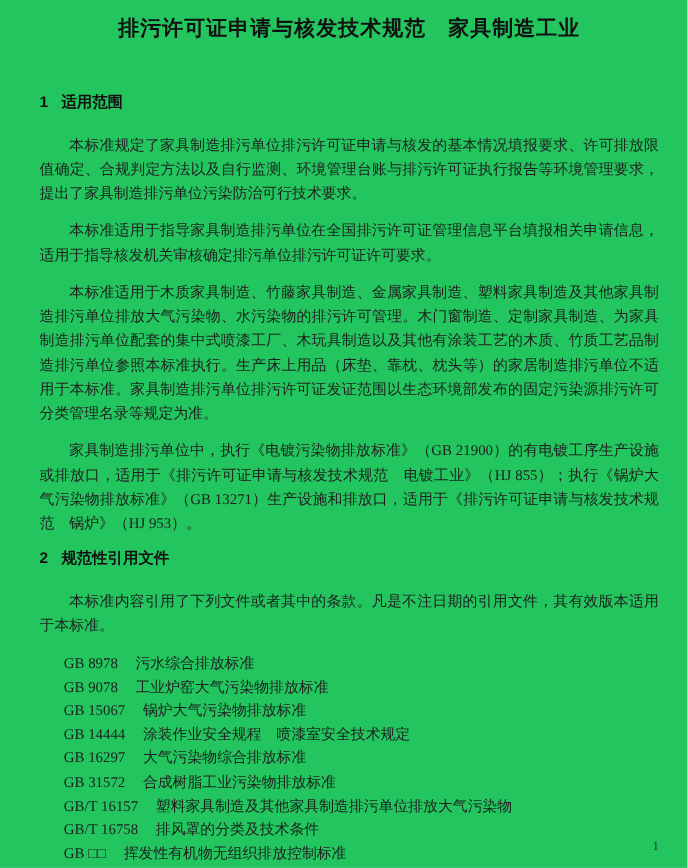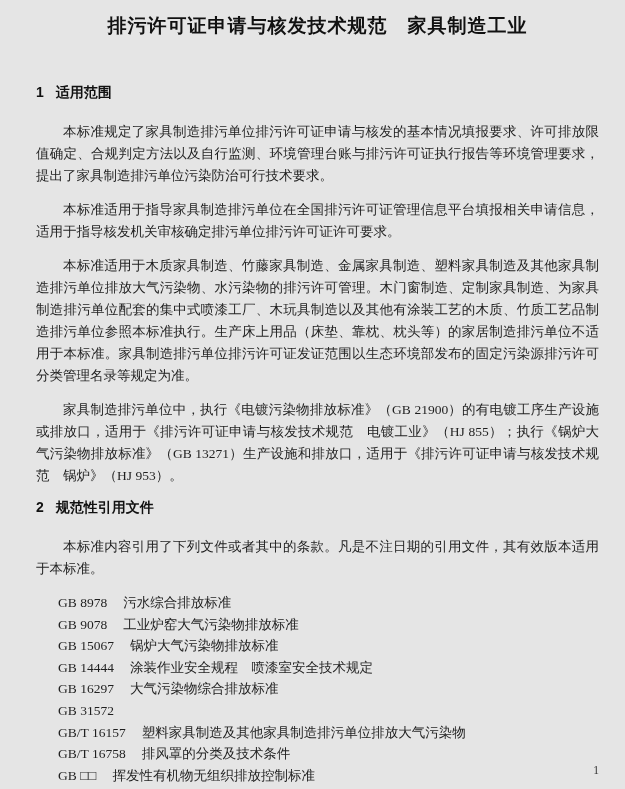--- a/index.html
+++ b/index.html
@@ -4,21 +4,21 @@
 <style>
   html, body {
     margin: 0;
     padding: 0;
     background: #ffffff;
   }
   .page {
     position: relative;
     width: 625px;
     height: 789px;
-    background: #e5e5e5;
+    background: #22c55e;
     color: #1f1f1f;
     overflow: hidden;
     font-family: "Liberation Serif", "DejaVu Serif", serif;
   }
   .content {
     padding: 0 14px 0 24px;
   }
   .doc-title {
     margin: 0;
     padding-top: 13px;
@@ -116,20 +116,21 @@
       <li>
         <span class="ref-code">GB 14444</span>
         <span class="ref-name">涂装作业安全规程　喷漆室安全技术规定</span>
       </li>
       <li>
         <span class="ref-code">GB 16297</span>
         <span class="ref-name">大气污染物综合排放标准</span>
       </li>
       <li>
         <span class="ref-code">GB 31572</span>
+        <span class="ref-name">合成树脂工业污染物排放标准</span>
       </li>
       <li>
         <span class="ref-code">GB/T 16157</span>
         <span class="ref-name">塑料家具制造及其他家具制造排污单位排放大气污染物</span>
       </li>
       <li>
         <span class="ref-code">GB/T 16758</span>
         <span class="ref-name">排风罩的分类及技术条件</span>
       </li>
       <li>

